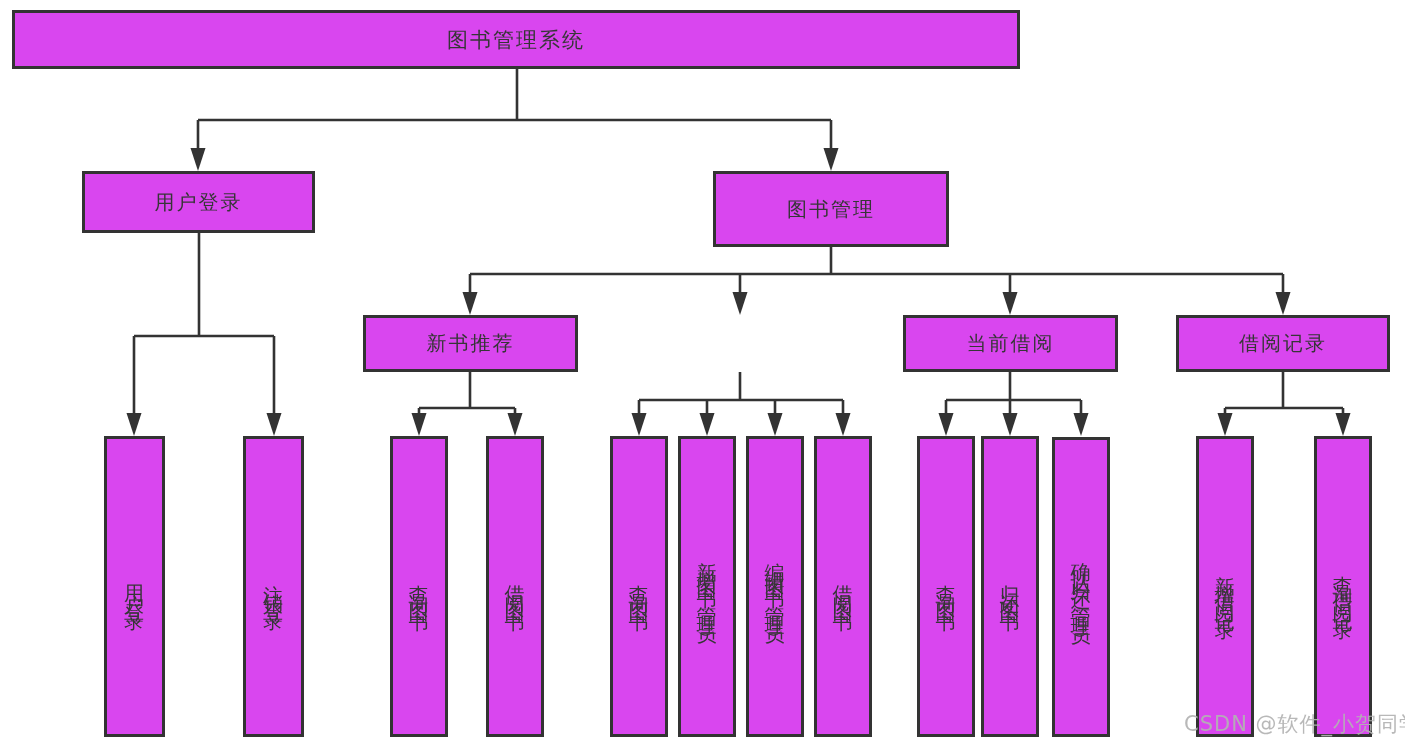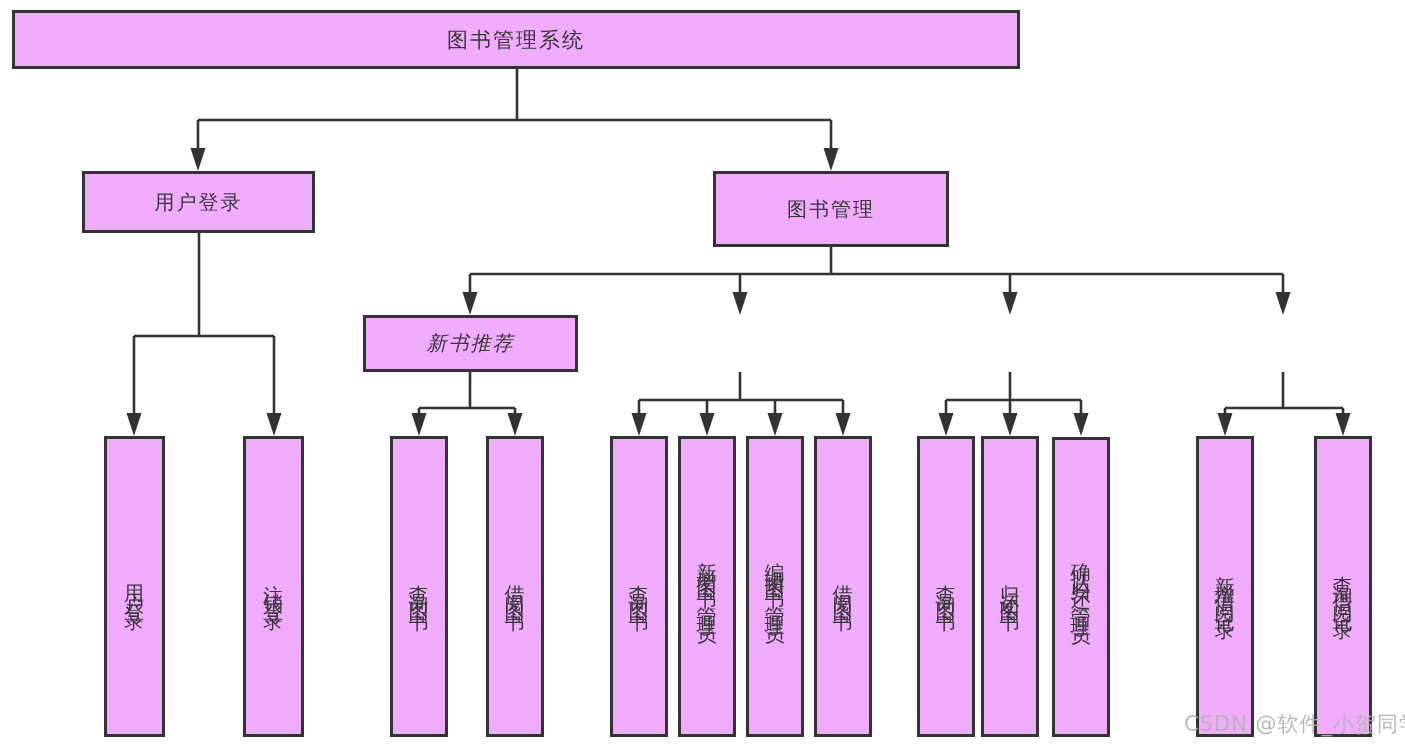--- a/index.html
+++ b/index.html
@@ -6,21 +6,21 @@
   #canvas{
     position:relative;
     width:1405px;height:747px;
     background:#ffffff;
     font-family:"DejaVu Sans","Liberation Sans",sans-serif;
     overflow:hidden;
   }
   #wires{position:absolute;left:0;top:0;width:1405px;height:747px;}
   .box{
     position:absolute;
-    background:#f0abfc;
+    background:#d946ef;
     border:3px solid #333333;
     box-sizing:border-box;
     display:flex;
     align-items:center;
     justify-content:center;
     color:#363636;
     z-index:2;
   }
   .hbox{
     font-size:20px;
@@ -86,21 +86,23 @@
     <path class="stroke" d="M1283,372 V408 M1225,408 H1343 M1225,408 V415 M1343,408 V415"></path>
     <polygon class="head" points="1217.5,413 1232.5,413 1225,436"></polygon>
     <polygon class="head" points="1335.5,413 1350.5,413 1343,436"></polygon>
   </svg>
 
   <div class="box hbox root" style="left:12px;top:10px;width:1008px;height:59px;">图书管理系统</div>
 
   <div class="box hbox" style="left:82px;top:171px;width:233px;height:62px;">用户登录</div>
   <div class="box hbox" style="left:713px;top:171px;width:236px;height:76px;">图书管理</div>
 
-  <div class="box hbox" style="left:363px;top:315px;width:215px;height:57px;font-style:italic;">新书推荐</div>
+  <div class="box hbox" style="left:363px;top:315px;width:215px;height:57px;">新书推荐</div>
+  <div class="box hbox" style="left:903px;top:315px;width:215px;height:57px;">当前借阅</div>
+  <div class="box hbox" style="left:1176px;top:315px;width:214px;height:57px;">借阅记录</div>
 
   <div class="box vbox" style="left:104px;top:436px;width:61px;height:301px;">用户登录</div>
   <div class="box vbox" style="left:243px;top:436px;width:61px;height:301px;">注销登录</div>
 
   <div class="box vbox" style="left:390px;top:436px;width:58px;height:301px;">查询图书</div>
   <div class="box vbox" style="left:486px;top:436px;width:58px;height:301px;">借阅图书</div>
 
   <div class="box vbox" style="left:610px;top:436px;width:58px;height:301px;">查询图书</div>
   <div class="box vbox" style="left:678px;top:436px;width:58px;height:301px;">新增图书（管理员）</div>
   <div class="box vbox" style="left:746px;top:436px;width:58px;height:301px;">编辑图书（管理员）</div>

